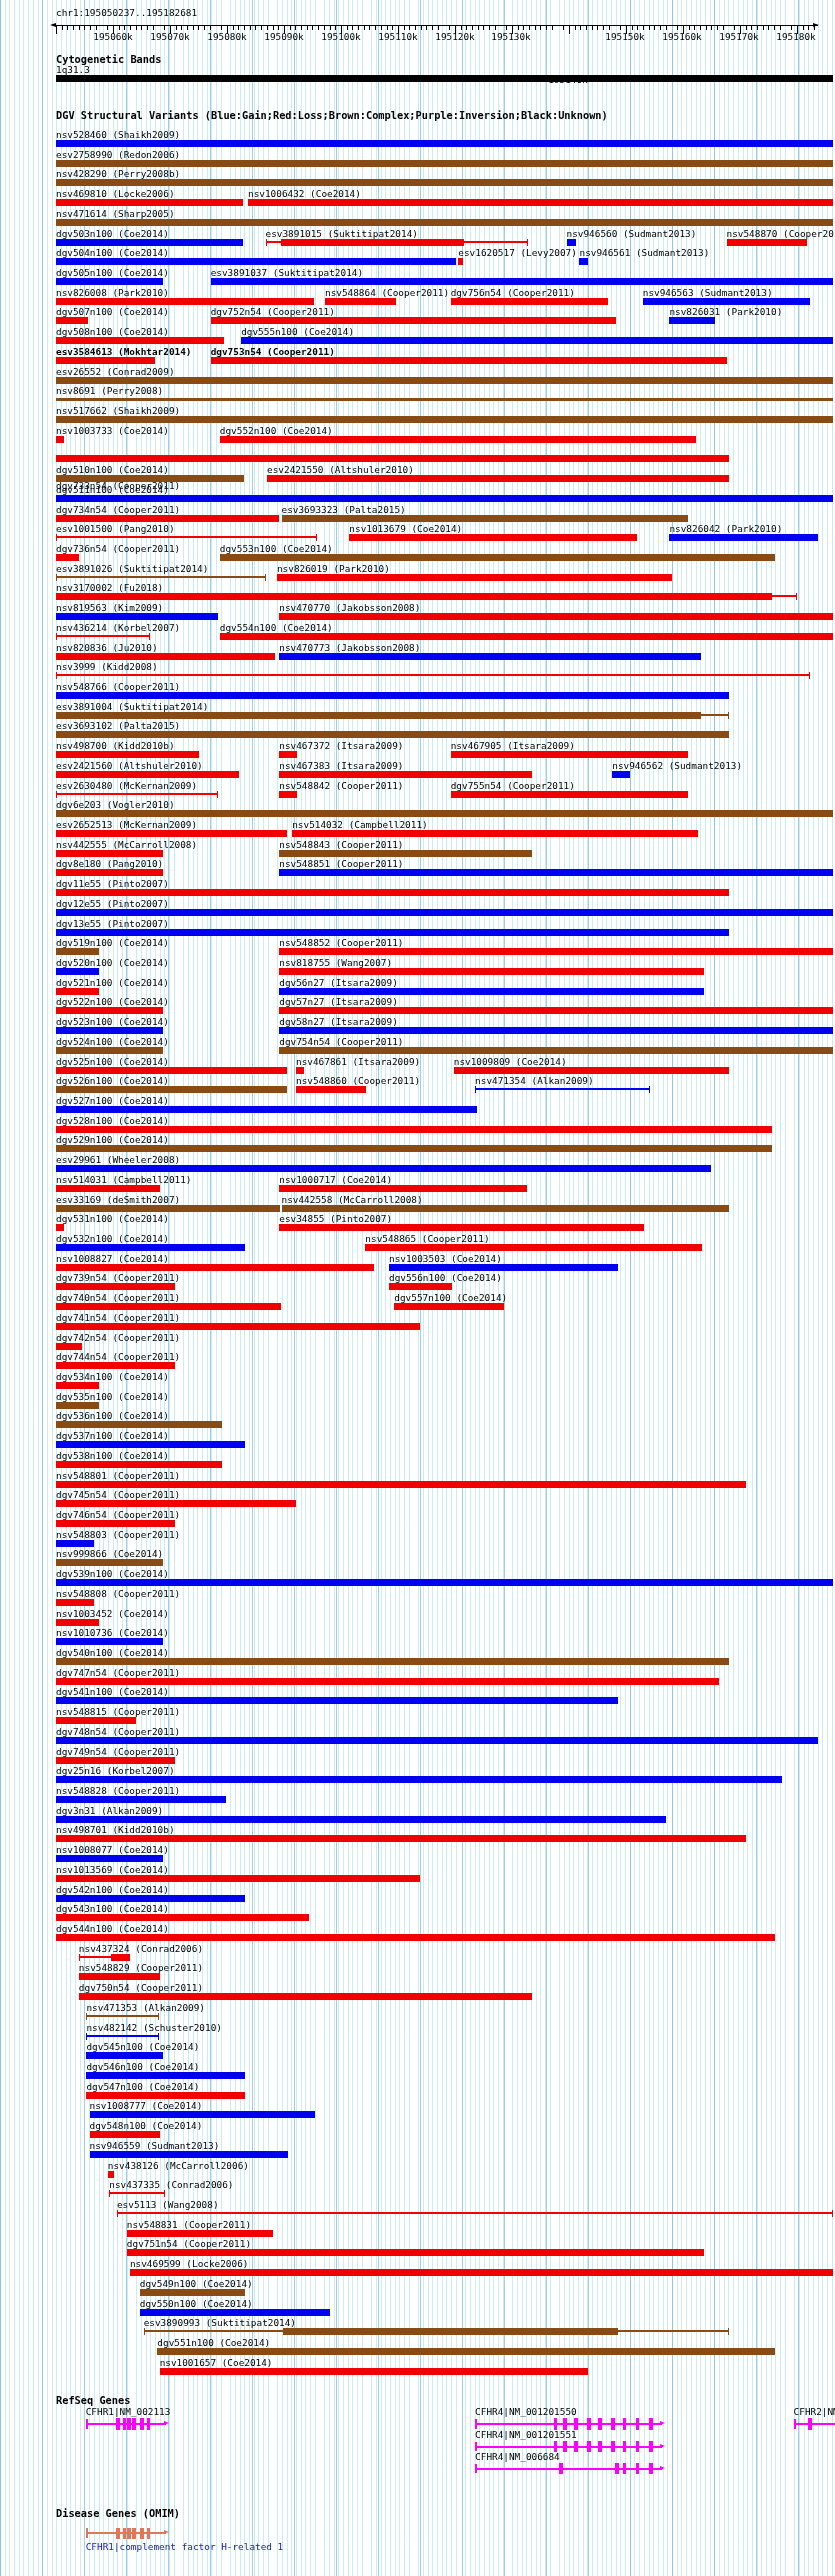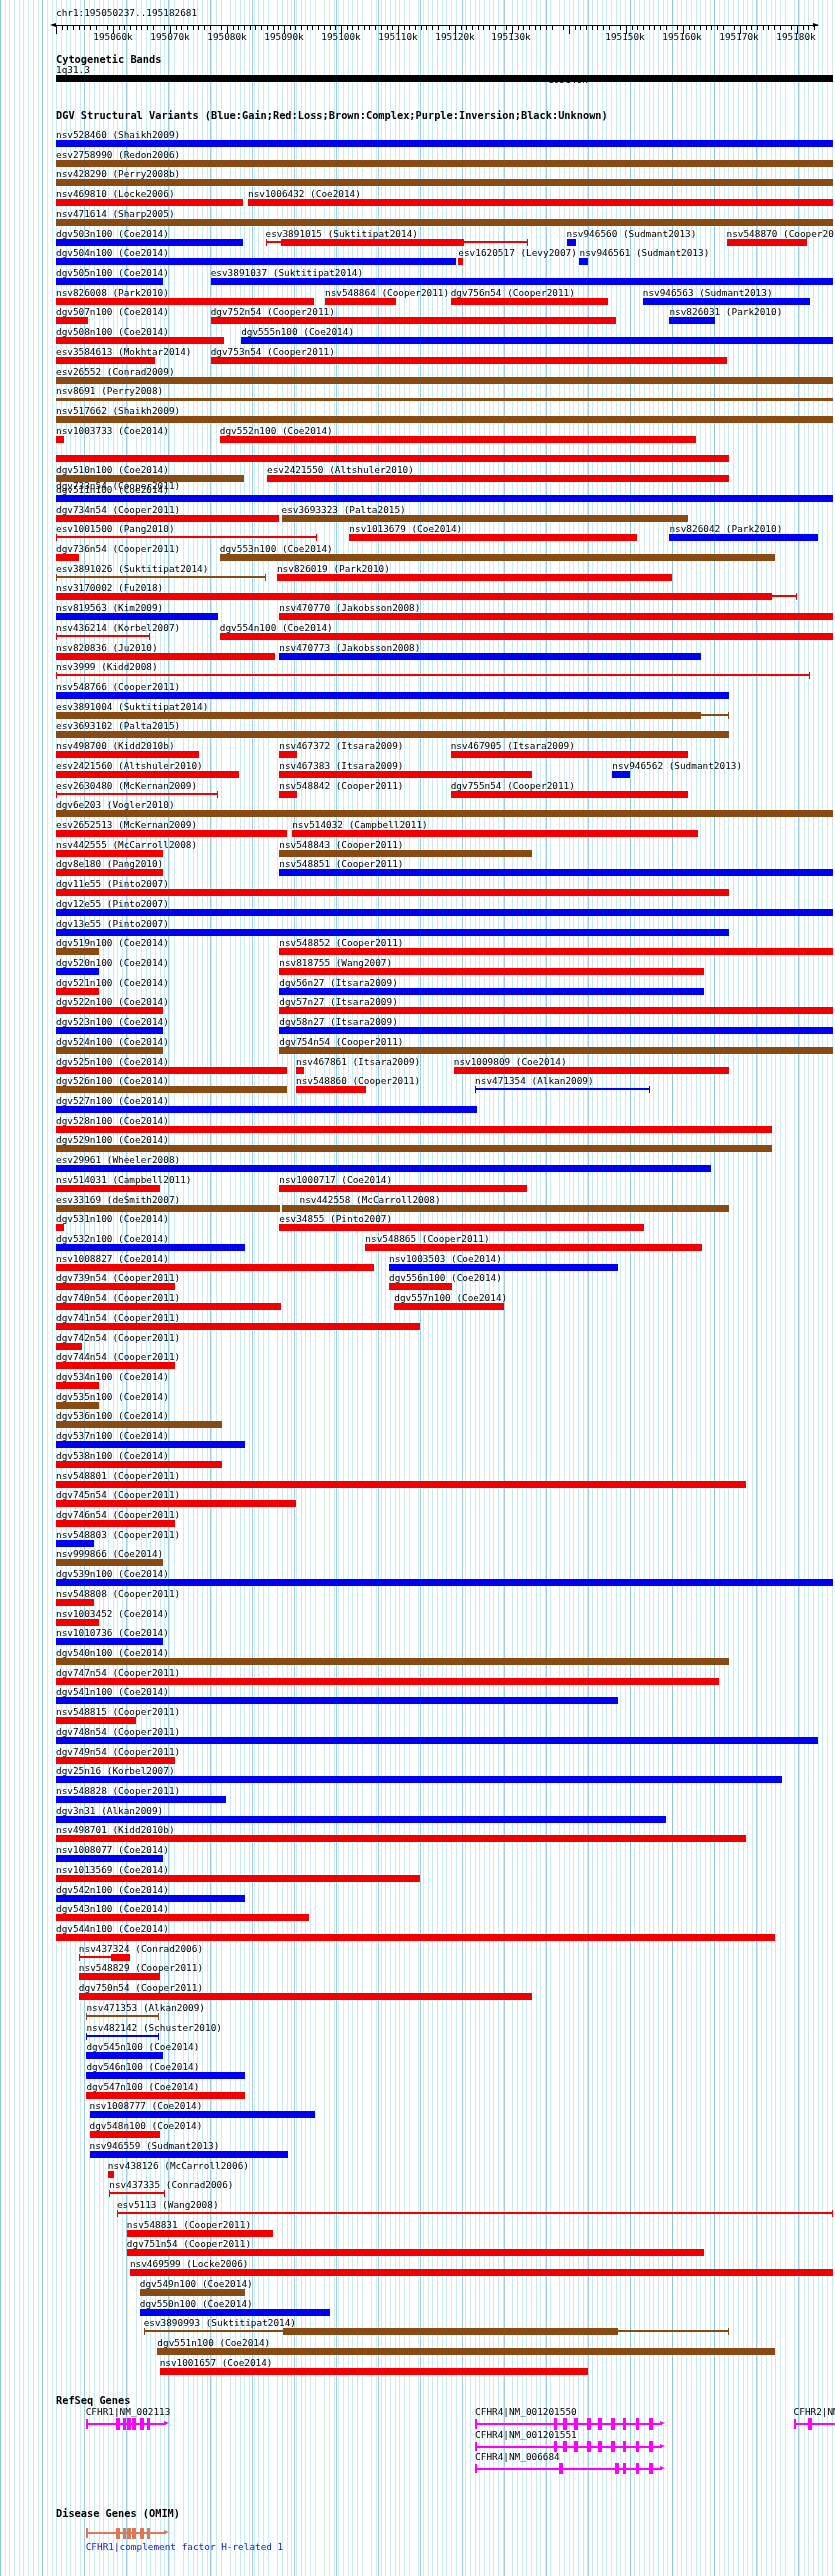--- a/index.html
+++ b/index.html
@@ -135,21 +135,21 @@
       <div class="vbar" style="left: 20.3%; width: 53.2%; background: rgb(240, 0, 0);"></div>
       <span class="vlabel" style="left: 80.5%;">nsv826031 (Park2010)</span>
       <div class="vbar" style="left: 80.5%; width: 6%; background: rgb(0, 0, 240);"></div>
     </div>
     <div class="vrow" style="top: 197px;">
       <span class="vlabel" style="left: 0%;">dgv508n100 (Coe2014)</span>
       <div class="vbar" style="left: 0%; width: 22%; background: rgb(240, 0, 0);"></div>
       <span class="vlabel" style="left: 24.3%;">dgv555n100 (Coe2014)</span>
       <div class="vbar" style="left: 24.3%; width: 77.7%; background: rgb(0, 0, 240);"></div>
     </div>
-    <div class="vrow" style="top: 217px;">
+    <div class="vrow" style="top: 217px; font-weight: bold;">
       <span class="vlabel" style="left: 0%;">esv3584613 (Mokhtar2014)</span>
       <div class="vbar" style="left: 0%; width: 13%; background: rgb(240, 0, 0);"></div>
       <span class="vlabel" style="left: 20.3%;">dgv753n54 (Cooper2011)</span>
       <div class="vbar" style="left: 20.3%; width: 67.7%; background: rgb(240, 0, 0);"></div>
     </div>
     <div class="vrow" style="top: 237px;">
       <span class="vlabel" style="left: 0%;">esv26552 (Conrad2009)</span>
       <div class="vbar" style="left: 0%; width: 102%; background: rgb(138, 74, 19);"></div>
     </div>
     <div class="vrow" style="top: 256px;">
@@ -390,21 +390,21 @@
     </div>
     <div class="vrow" style="top: 1045px;">
       <span class="vlabel" style="left: 0%;">nsv514031 (Campbell2011)</span>
       <div class="vbar" style="left: 0%; width: 13.7%; background: rgb(240, 0, 0);"></div>
       <span class="vlabel" style="left: 29.3%;">nsv1000717 (Coe2014)</span>
       <div class="vbar" style="left: 29.3%; width: 32.5%; background: rgb(240, 0, 0);"></div>
     </div>
     <div class="vrow" style="top: 1065px;">
       <span class="vlabel" style="left: 0%;">esv33169 (deSmith2007)</span>
       <div class="vbar" style="left: 0%; width: 29.4%; background: rgb(138, 74, 19);"></div>
-      <span class="vlabel" style="left: 29.6%; padding-left: 18px;">nsv442558 (McCarroll2008)</span>
+      <span class="vlabel" style="left: 29.6%;">nsv442558 (McCarroll2008)</span>
       <div class="vbar" style="left: 29.6%; width: 58.7%; background: rgb(138, 74, 19);"></div>
     </div>
     <div class="vrow" style="top: 1084px;">
       <span class="vlabel" style="left: 0%;">dgv531n100 (Coe2014)</span>
       <div class="vbar" style="left: 0%; width: 1%; background: rgb(240, 0, 0);"></div>
       <span class="vlabel" style="left: 29.3%;">esv34855 (Pinto2007)</span>
       <div class="vbar" style="left: 29.3%; width: 47.9%; background: rgb(240, 0, 0);"></div>
     </div>
     <div class="vrow" style="top: 1104px; text-align: right;">
       <span class="vlabel" style="left: 0%;">dgv532n100 (Coe2014)</span>

